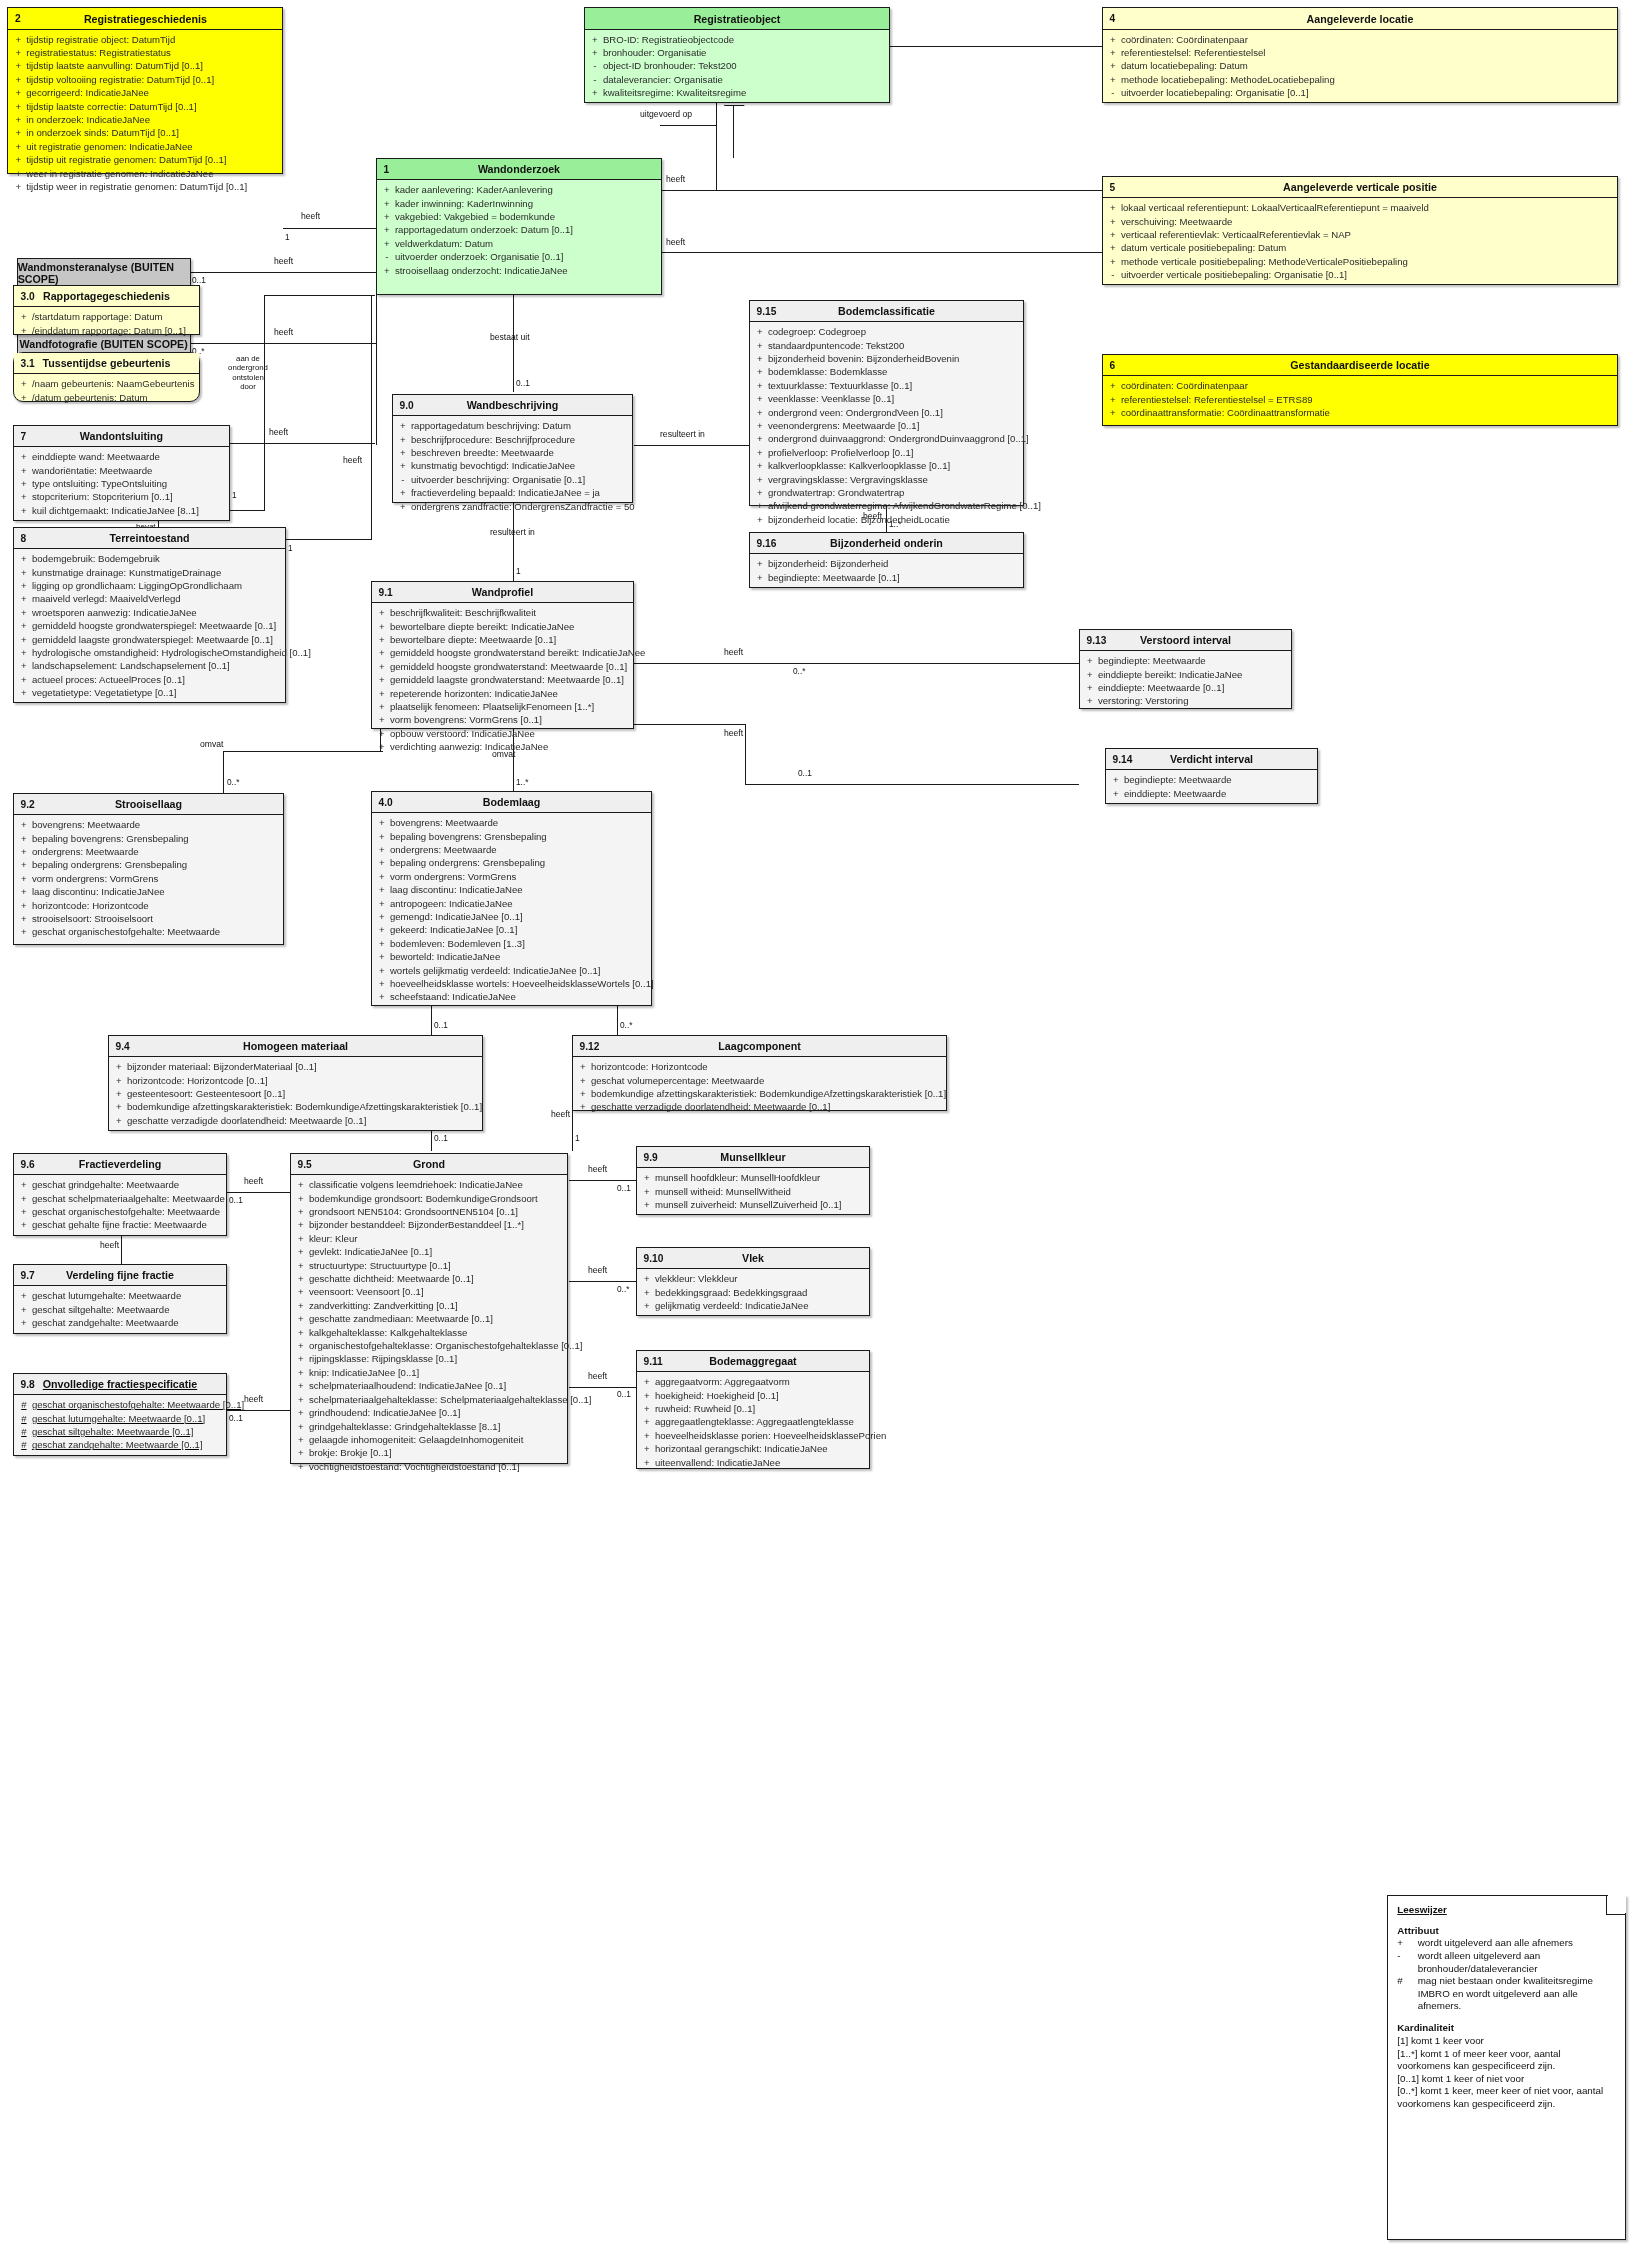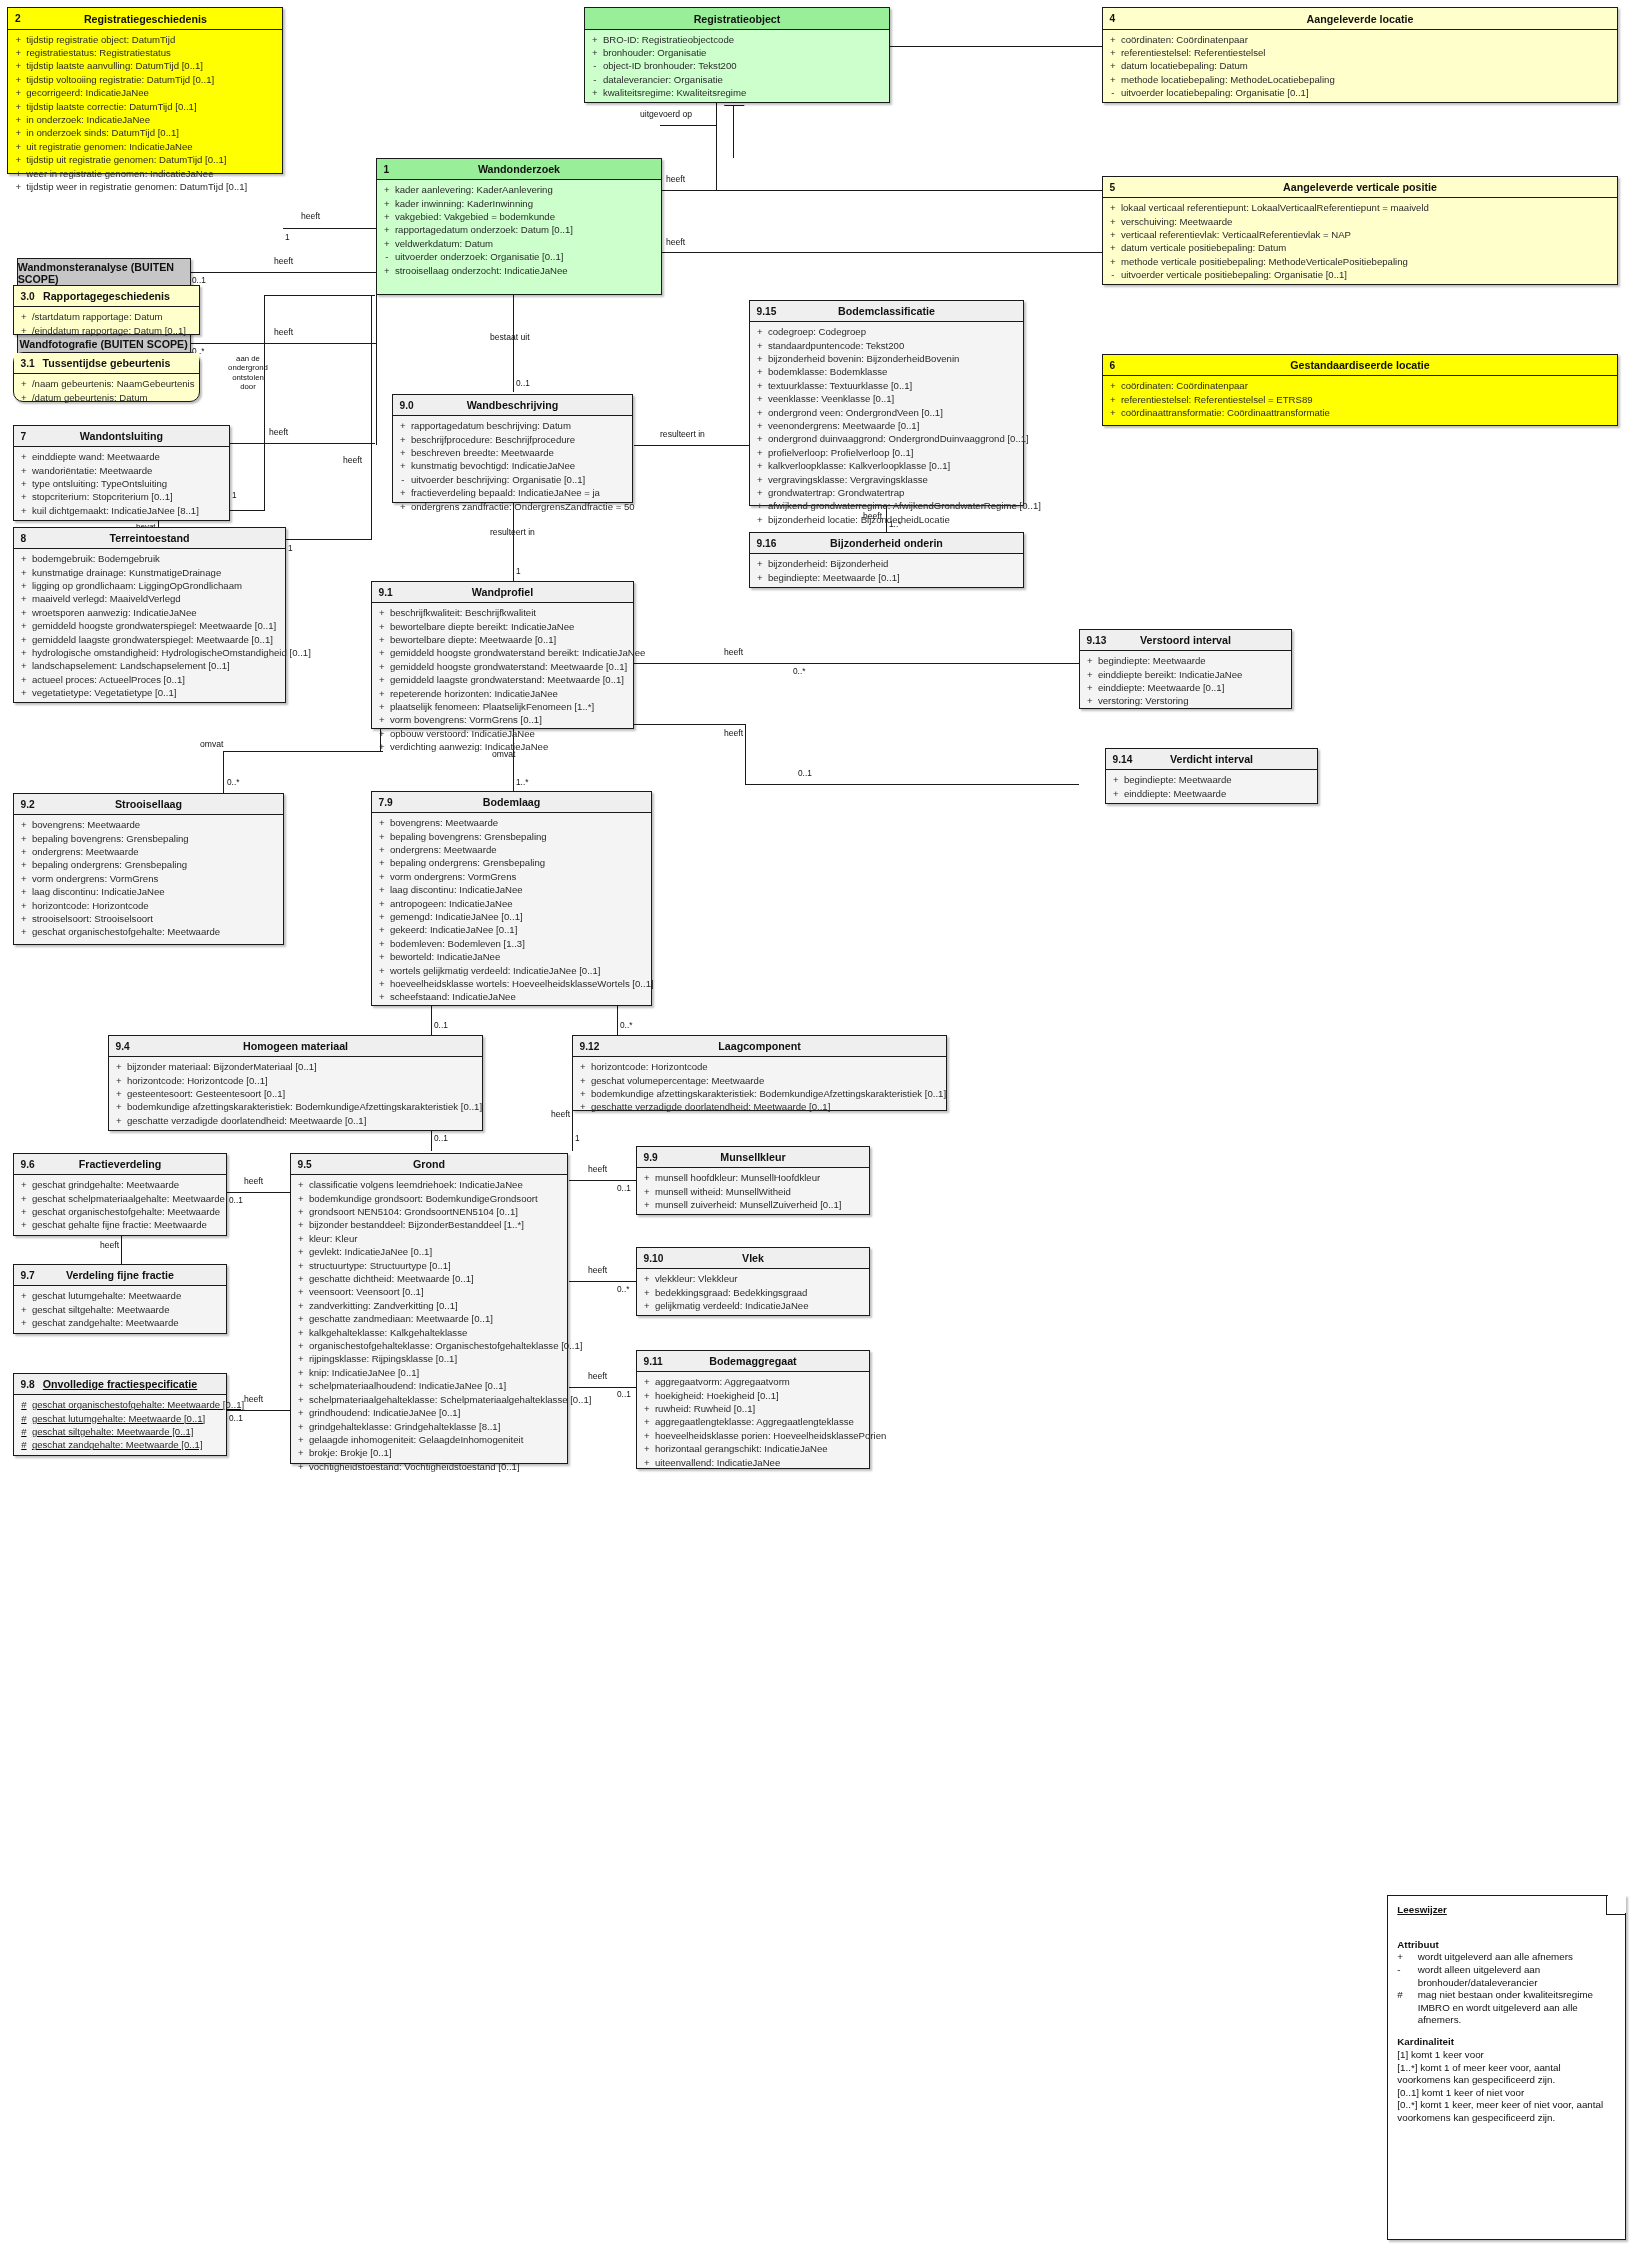--- a/index.html
+++ b/index.html
@@ -38,21 +38,21 @@
   .lnh{height:1.1px;}
   .lnv{width:1.1px;}
   .lbl{position:absolute;font-size:8.6px;color:#111;white-space:nowrap;}
   .card{position:absolute;font-size:8.3px;color:#111;white-space:nowrap;}
   .arrowhead{position:absolute;width:0;height:0;}
 
   
   .note{position:absolute;box-sizing:border-box;border:1.4px solid #1a1a1a;background:#fff;
         box-shadow:1.9px 1.9px 1.9px rgba(0,0,0,.25);padding:8.3px 8.3px 7.4px 9.3px;font-size:9.8px;
         line-height:12.6px;color:#111;}
-  .note .t{font-weight:bold;text-decoration:underline;margin-bottom:22px;}
+  .note .t{font-weight:bold;text-decoration:underline;margin-bottom:8px;}
   .note .sh{font-weight:bold;margin-top:1.9px;}
   .note .row{display:flex;}
   .note .row .k{flex:0 0 20.4px;}
   .note .corner{position:absolute;right:-0.9px;top:-0.9px;width:18.6px;height:18.6px;
       background:linear-gradient(225deg,#ffffff 50%,transparent 50%);
       border-left:1.4px solid #1a1a1a;border-bottom:1.4px solid #1a1a1a;}
 </style>
 </head>
 <body>
 
@@ -774,21 +774,21 @@
         </div>
       <div class="attr">
           <span class="vis">+</span>
           <span class="txt">geschat organischestofgehalte: Meetwaarde</span>
         </div>
     </div>
   </div>
 
   <div class="cls white" style="left:371px;top:791px;width:281px;height:215px;">
     <div class="hdr">
-      <span class="num">7.9</span>
+      <span class="num">4.0</span>
       <span class="nm">Bodemlaag</span>
     </div>
     <div class="body">
       <div class="attr">
           <span class="vis">+</span>
           <span class="txt">bovengrens: Meetwaarde</span>
         </div>
       <div class="attr">
           <span class="vis">+</span>
           <span class="txt">bepaling bovengrens: Grensbepaling</span>

